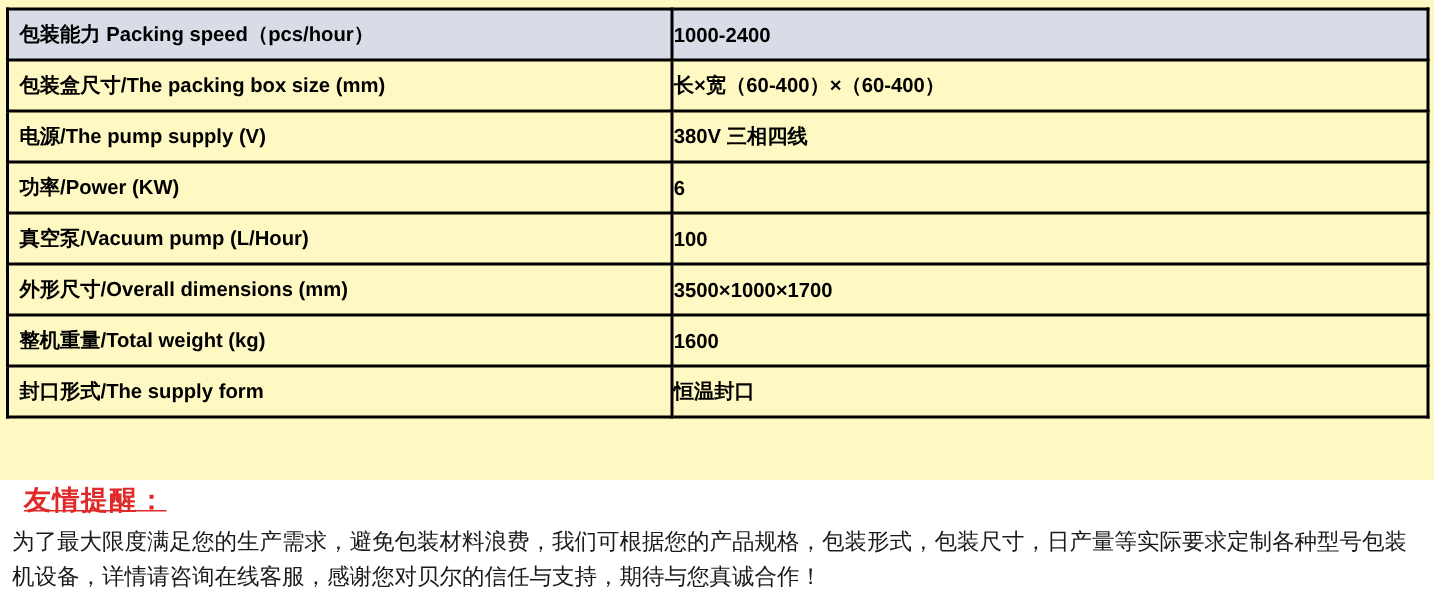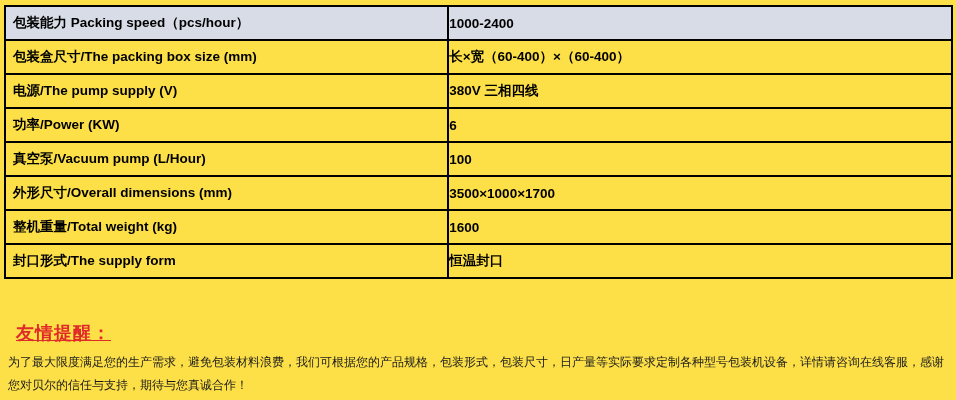--- a/index.html
+++ b/index.html
@@ -4,22 +4,22 @@
 <style>
   * { margin: 0; padding: 0; box-sizing: border-box; }
   html, body {
     width: 956px; height: 400px;
     background: #ffffff;
     font-family: "Liberation Sans", "DejaVu Sans", sans-serif;
     overflow: hidden;
   }
   .page {
     position: relative;
-    width: 956px; height: 400px;
-    background: #fde047;
+    width: 956px; height: 320px;
+    background: #fef9c3;
   }
   table.spec-table {
     position: absolute;
     left: 4px; top: 5px;
     width: 949px;
     border-collapse: collapse;
     table-layout: fixed;
   }
   table.spec-table td {
     border: 2px solid #000000;
@@ -45,21 +45,21 @@
     font-weight: bold;
     text-decoration: underline;
     letter-spacing: 1px;
     padding-right: 8px;
     font-family: "Liberation Serif", "DejaVu Serif", serif;
   }
   .notice-body {
     position: absolute;
     left: 8px; top: 351px;
     width: 944px;
-    font-size: 12px;
+    font-size: 15px;
     line-height: 23px;
     color: #1a1a1a;
     font-family: "Liberation Serif", "DejaVu Serif", serif;
   }
 </style>
 </head>
 <body>
 
 <div class="page">
 

